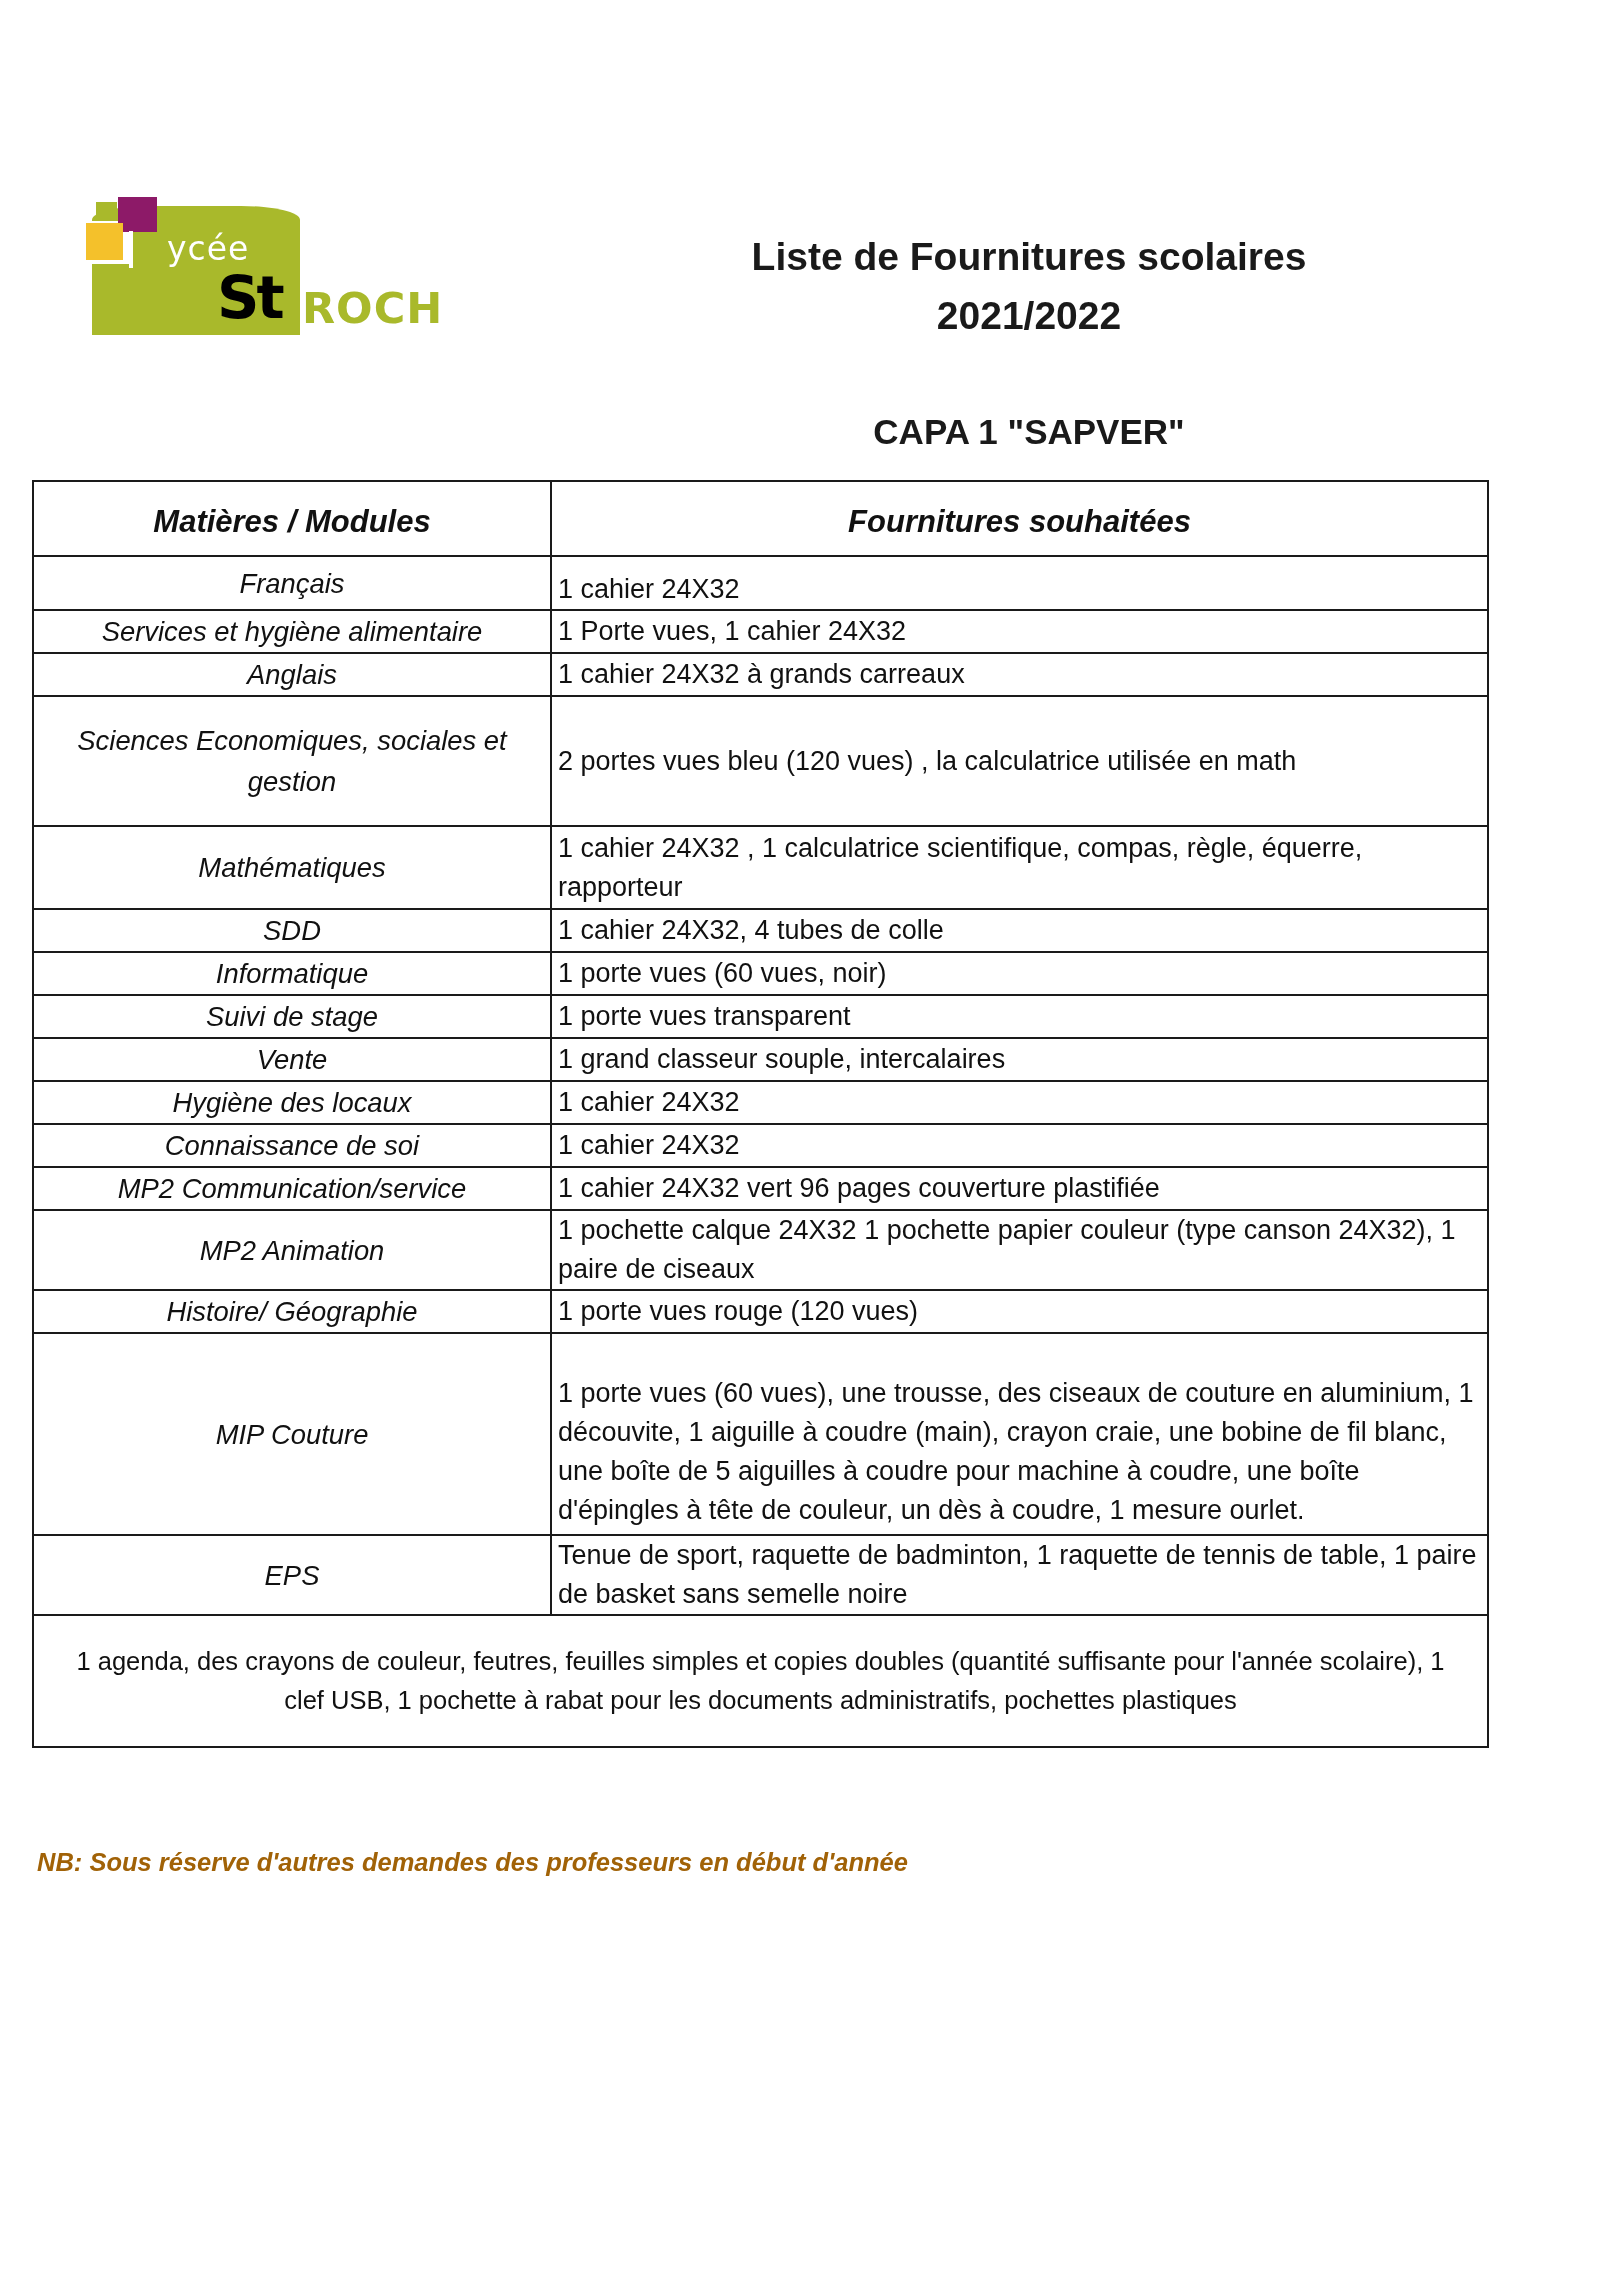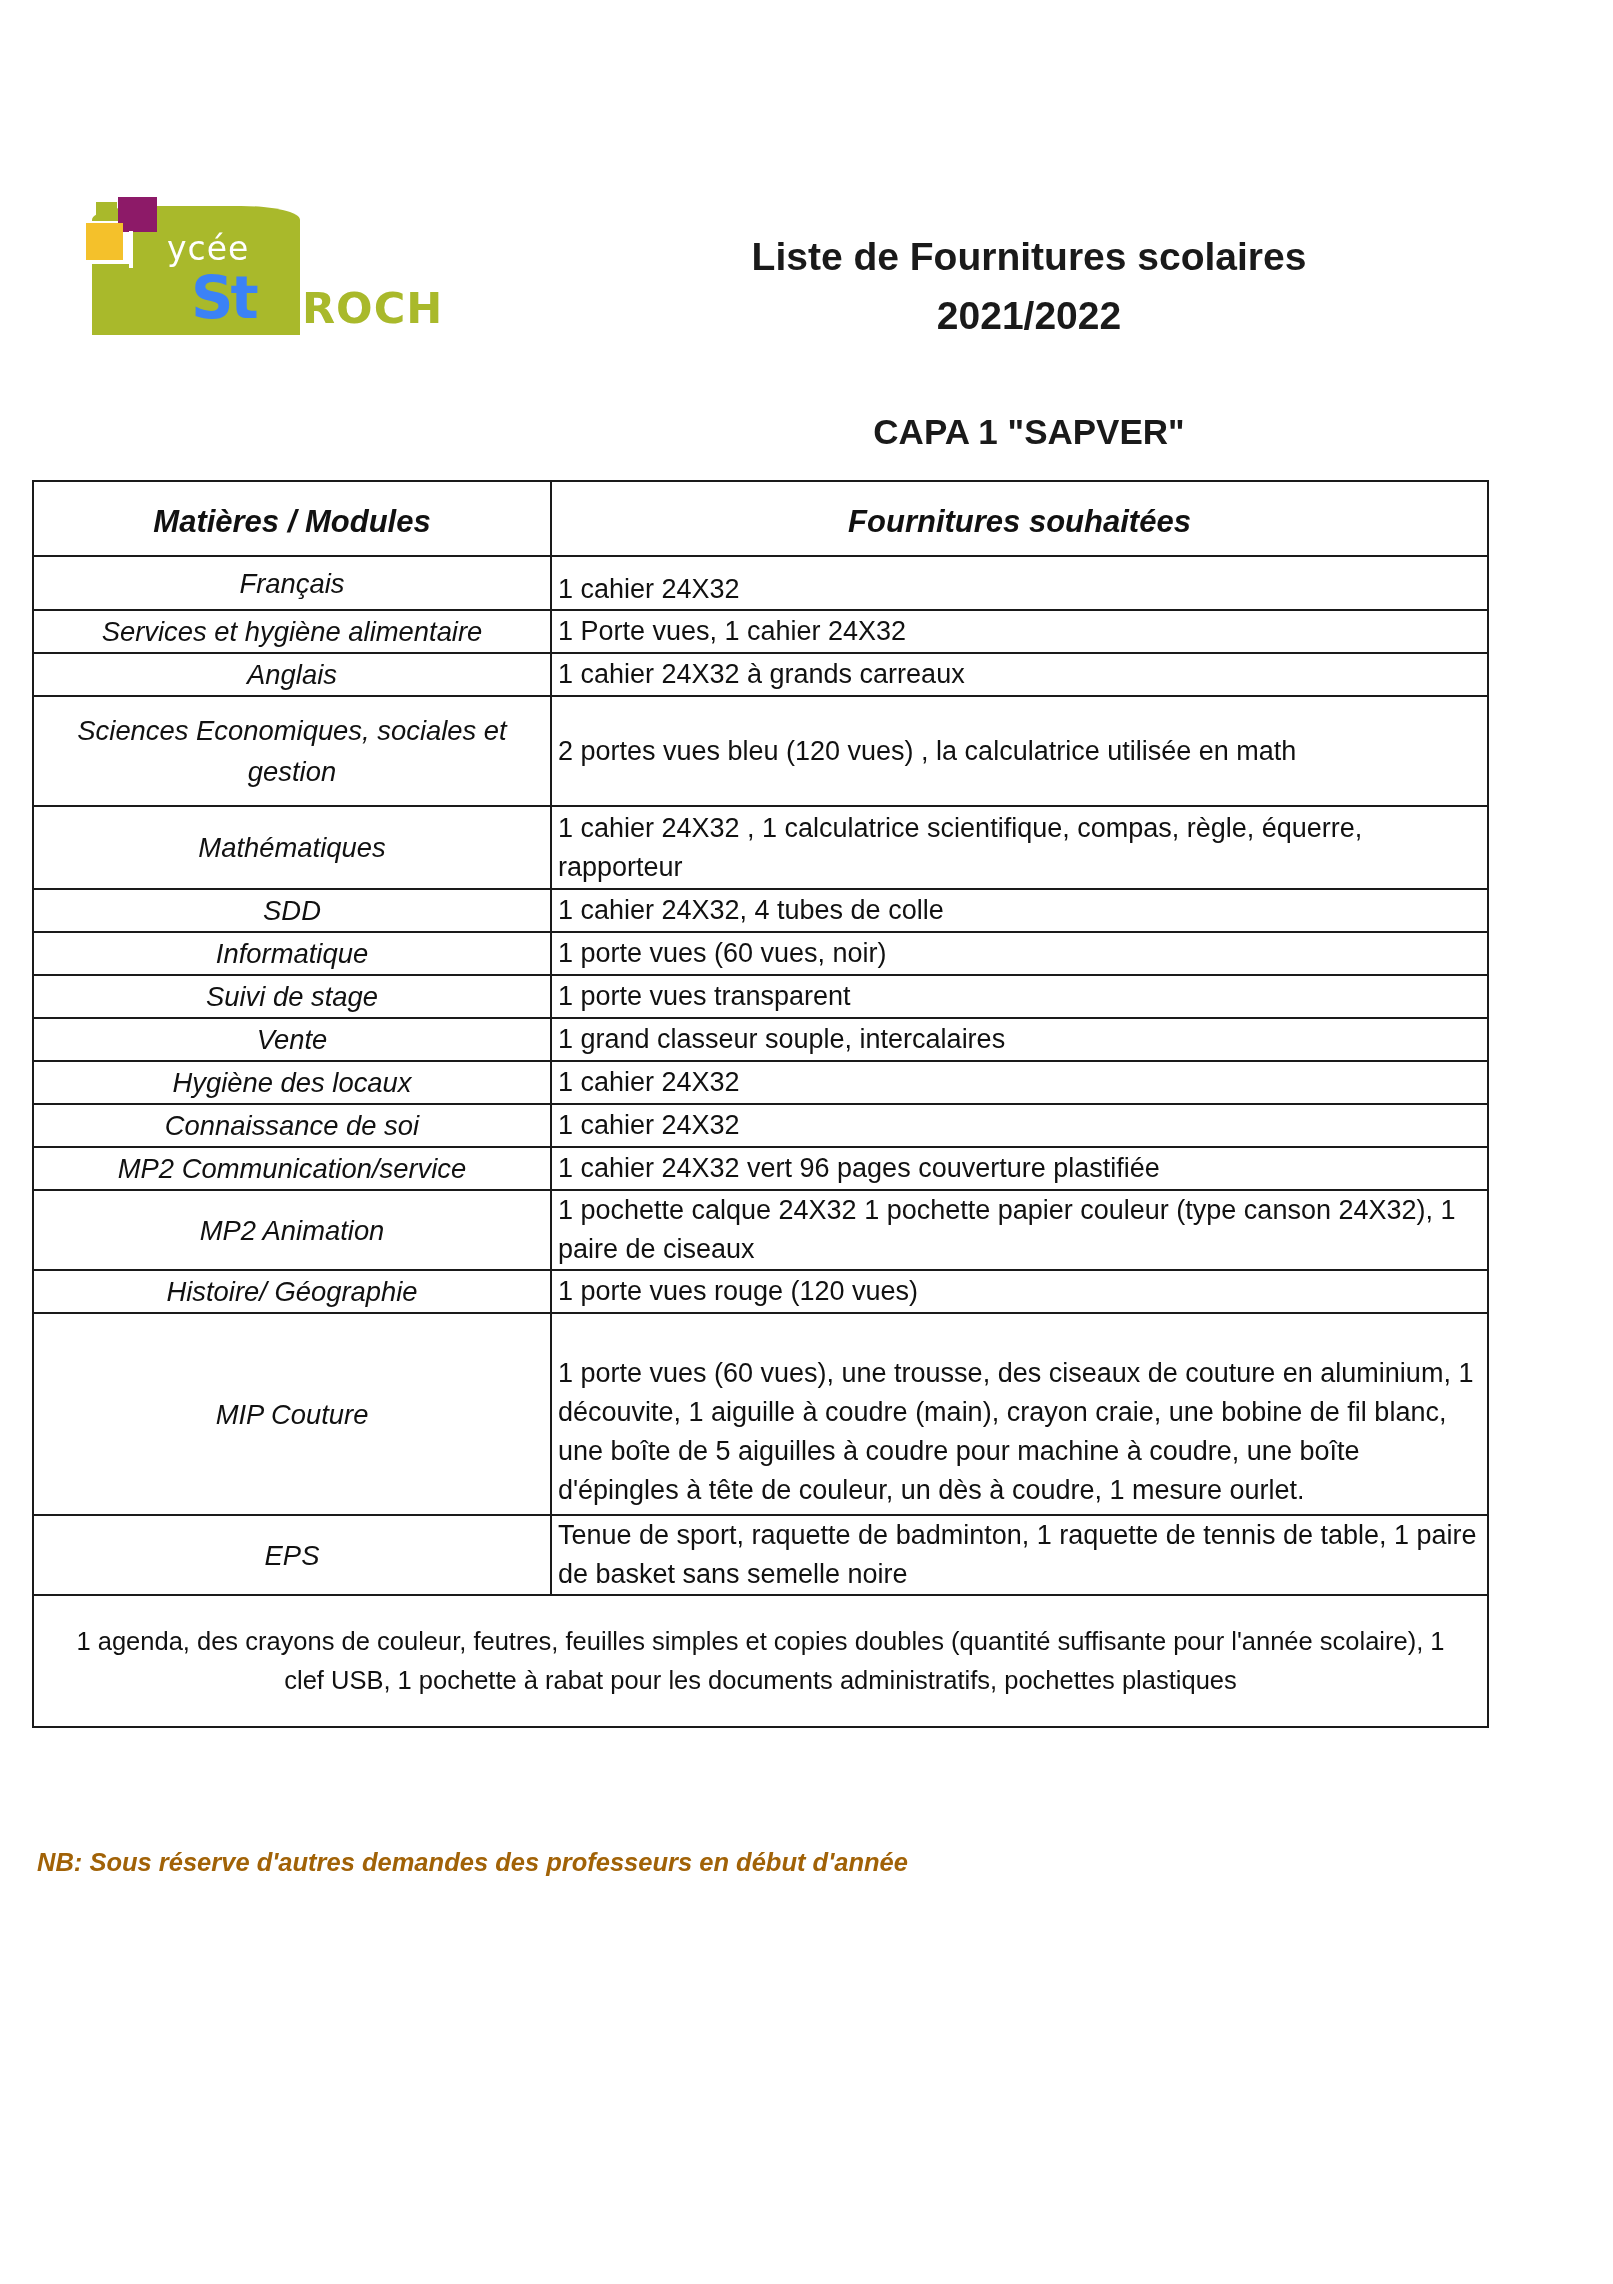--- a/index.html
+++ b/index.html
@@ -11,22 +11,22 @@
   .logo .sq-green-small { position: absolute; left: 11.8px; top: 9.8px; width: 21.6px; height: 19.6px; background: #a9b92b; }
   .logo .sq-magenta { position: absolute; left: 34px; top: 4.9px; width: 39px; height: 35px; background: #8d1a68; }
   .logo .sq-yellow { position: absolute; left: 2px; top: 31px; width: 37px; height: 37px; background: #f4c12b; }
   .logo .block { position: absolute; left: 7.8px; top: 13.7px; width: 208px; height: 129px; background: #a9b92b;
                  border-radius: 59px 59px 0 0 / 13.7px 13.7px 0 0; z-index: 0; }
   .logo .block-notch { position: absolute; left: 0; top: 29px; width: 49px; height: 43px; background: #fff; z-index: 1; }
   .logo .sq-yellow, .logo .sq-magenta, .logo .sq-green-small { z-index: 2; }
   .logo .lycee { position: absolute; left: 51px; top: 37px; font-family: "DejaVu Sans", sans-serif;
                  font-size: 33px; color: #ffffff; z-index: 3; letter-spacing: 1px; margin-left: 32px; }
   .logo .lycee-L { position: absolute; left: 45px; top: 39px; width: 3.9px; height: 37px; background: #fff; z-index: 3; }
-  .logo .st { position: absolute; left: 107px; top: 76px; font-family: "DejaVu Sans", sans-serif; font-weight: bold;
-              font-size: 59px; color: #3b82f6; z-index: 3; letter-spacing: -2.9px; line-height: 59px; }
+  .logo .st { position: absolute; left: 133px; top: 76px; font-family: "DejaVu Sans", sans-serif; font-weight: bold;
+              font-size: 59px; color: #000000; z-index: 3; letter-spacing: -2.9px; line-height: 59px; }
   .logo .roch { position: absolute; left: 218px; top: 92px; font-family: "DejaVu Sans", sans-serif; font-weight: bold;
                 font-size: 43px; color: #a9b92b; z-index: 3; letter-spacing: 1px; line-height: 49px; }
 
   
   .title { position: absolute; left: 686px; width: 686px; text-align: center; font-weight: bold;
            font-family: "Liberation Sans", sans-serif; color: #1a1a1a; }
   .title.l1 { top: 235px; font-size: 39px; }
   .title.l2 { top: 294px; font-size: 39px; }
   .title.l3 { top: 412px; font-size: 35px; }
 
@@ -80,21 +80,21 @@
       <td class="items" style="padding-top:13.7px">1 cahier 24X32</td>
     </tr>
     <tr style="height:42px">
       <td class="subject">Services et hygiène alimentaire</td>
       <td class="items">1 Porte vues, 1 cahier 24X32</td>
     </tr>
     <tr style="height:41px">
       <td class="subject">Anglais</td>
       <td class="items">1 cahier 24X32 à grands carreaux</td>
     </tr>
-    <tr style="height:110px">
+    <tr style="height:130px">
       <td class="subject" style="padding:0 19.6px">Sciences Economiques, sociales et gestion</td>
       <td class="items">2 portes vues bleu (120 vues) , la calculatrice utilisée en math</td>
     </tr>
     <tr style="height:83px">
       <td class="subject">Mathématiques</td>
       <td class="items">1 cahier 24X32 , 1 calculatrice scientifique, compas, règle, équerre, rapporteur</td>
     </tr>
     <tr style="height:41px">
       <td class="subject">SDD</td>
       <td class="items">1 cahier 24X32, 4 tubes de colle</td>

